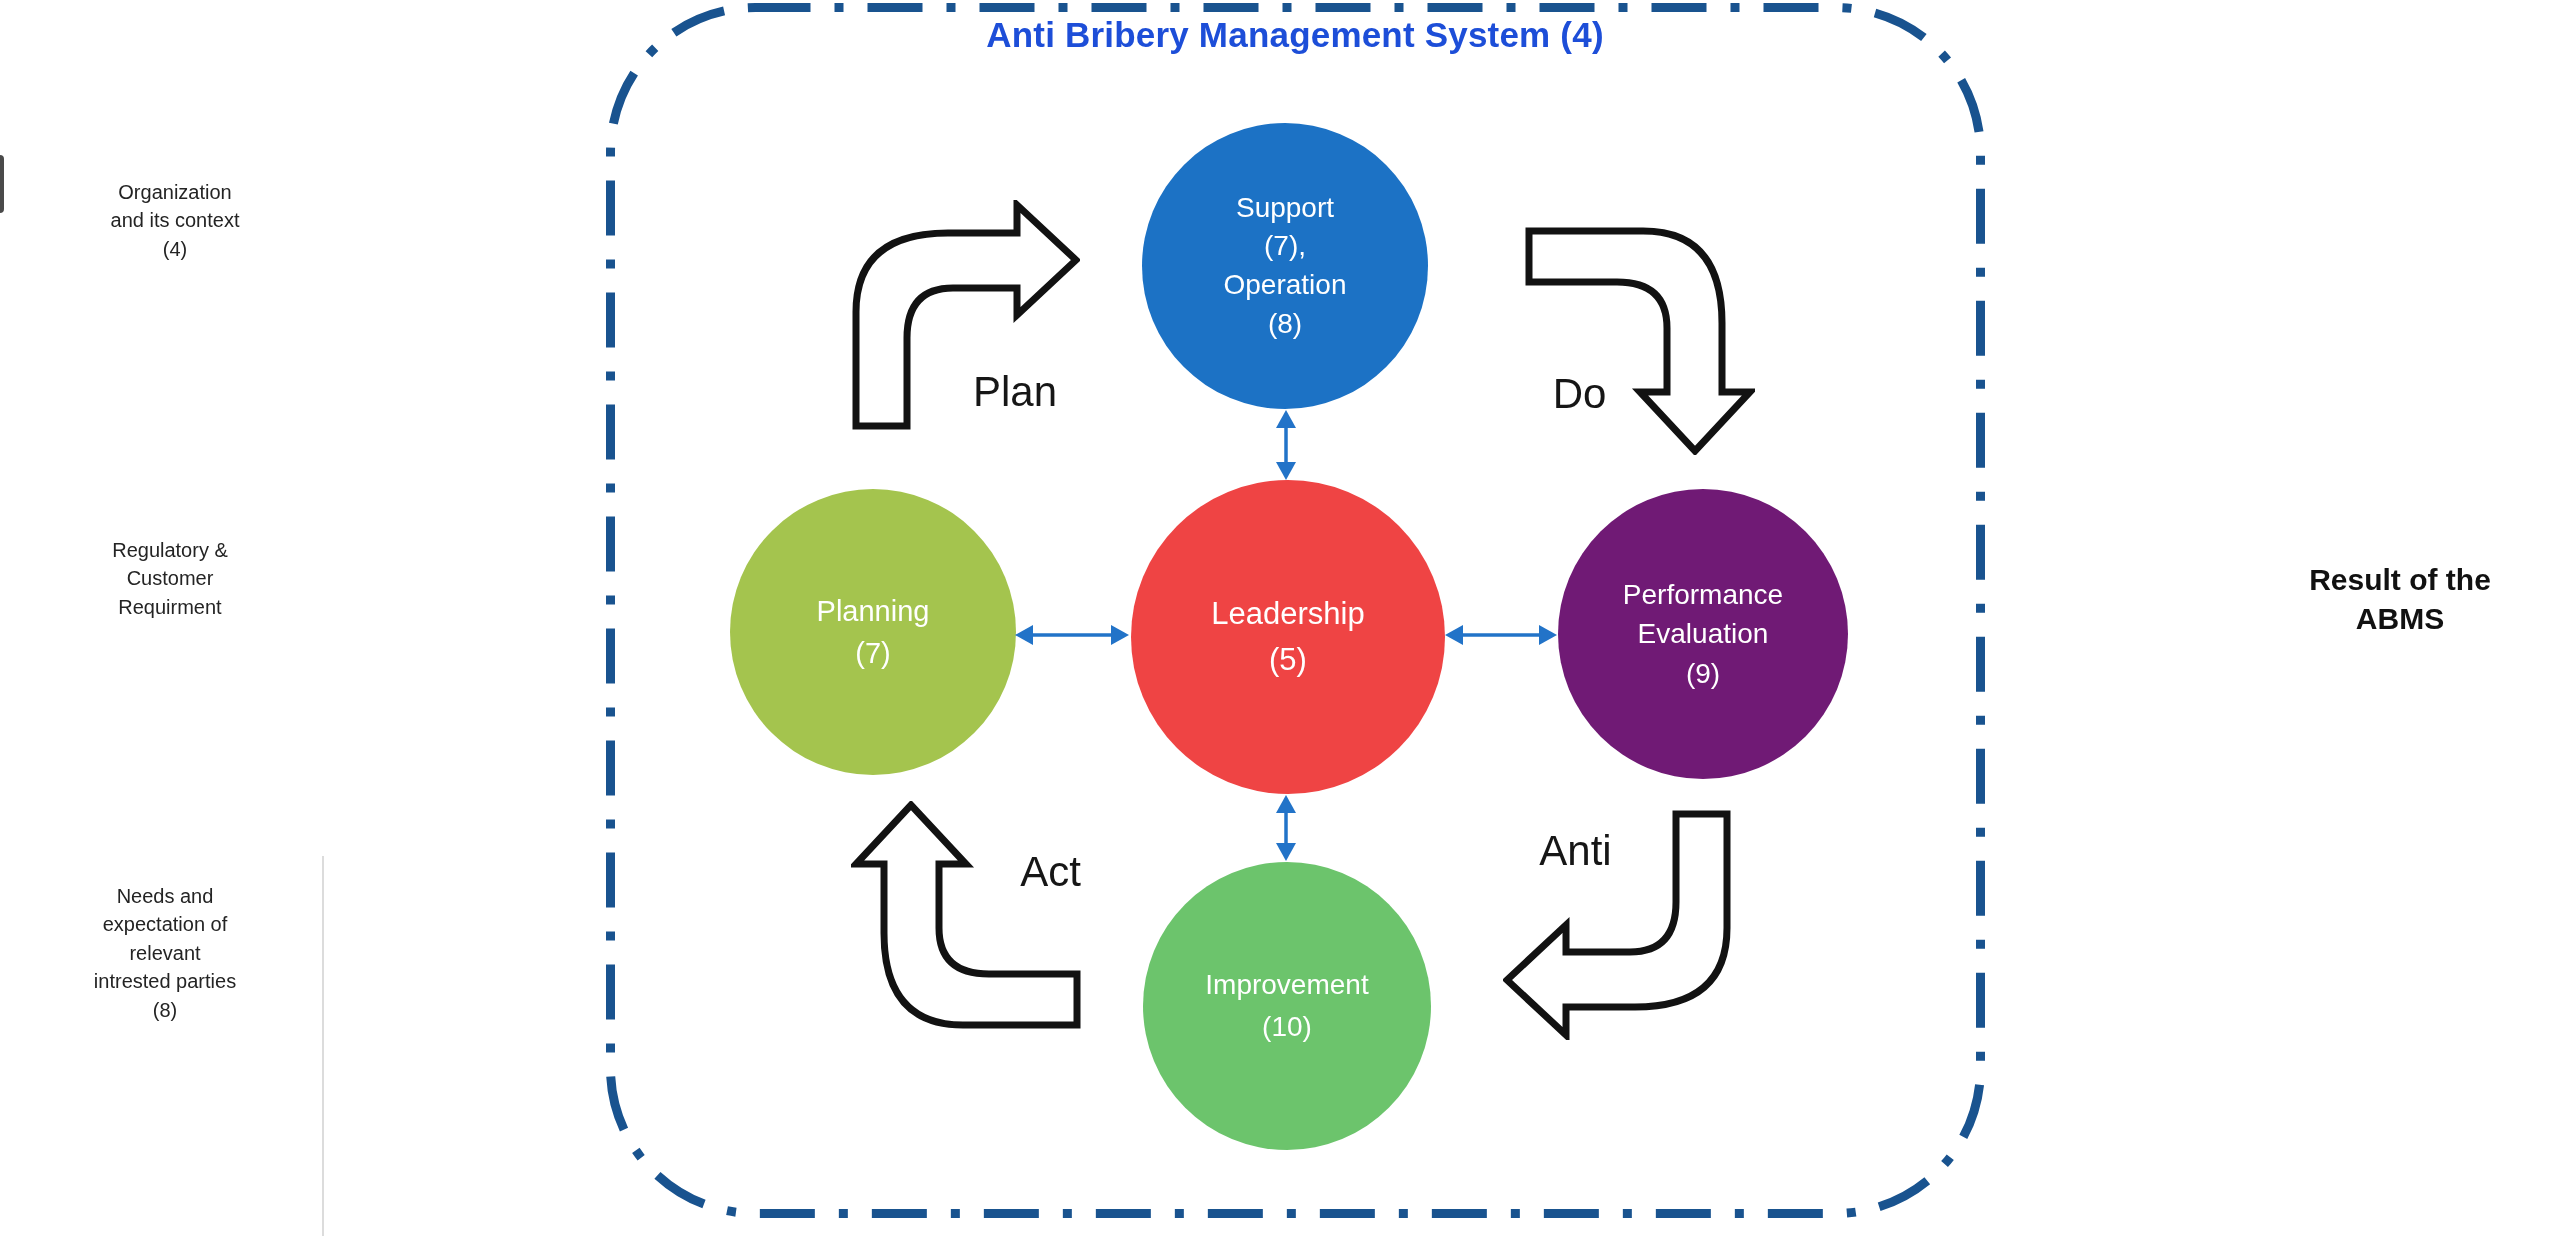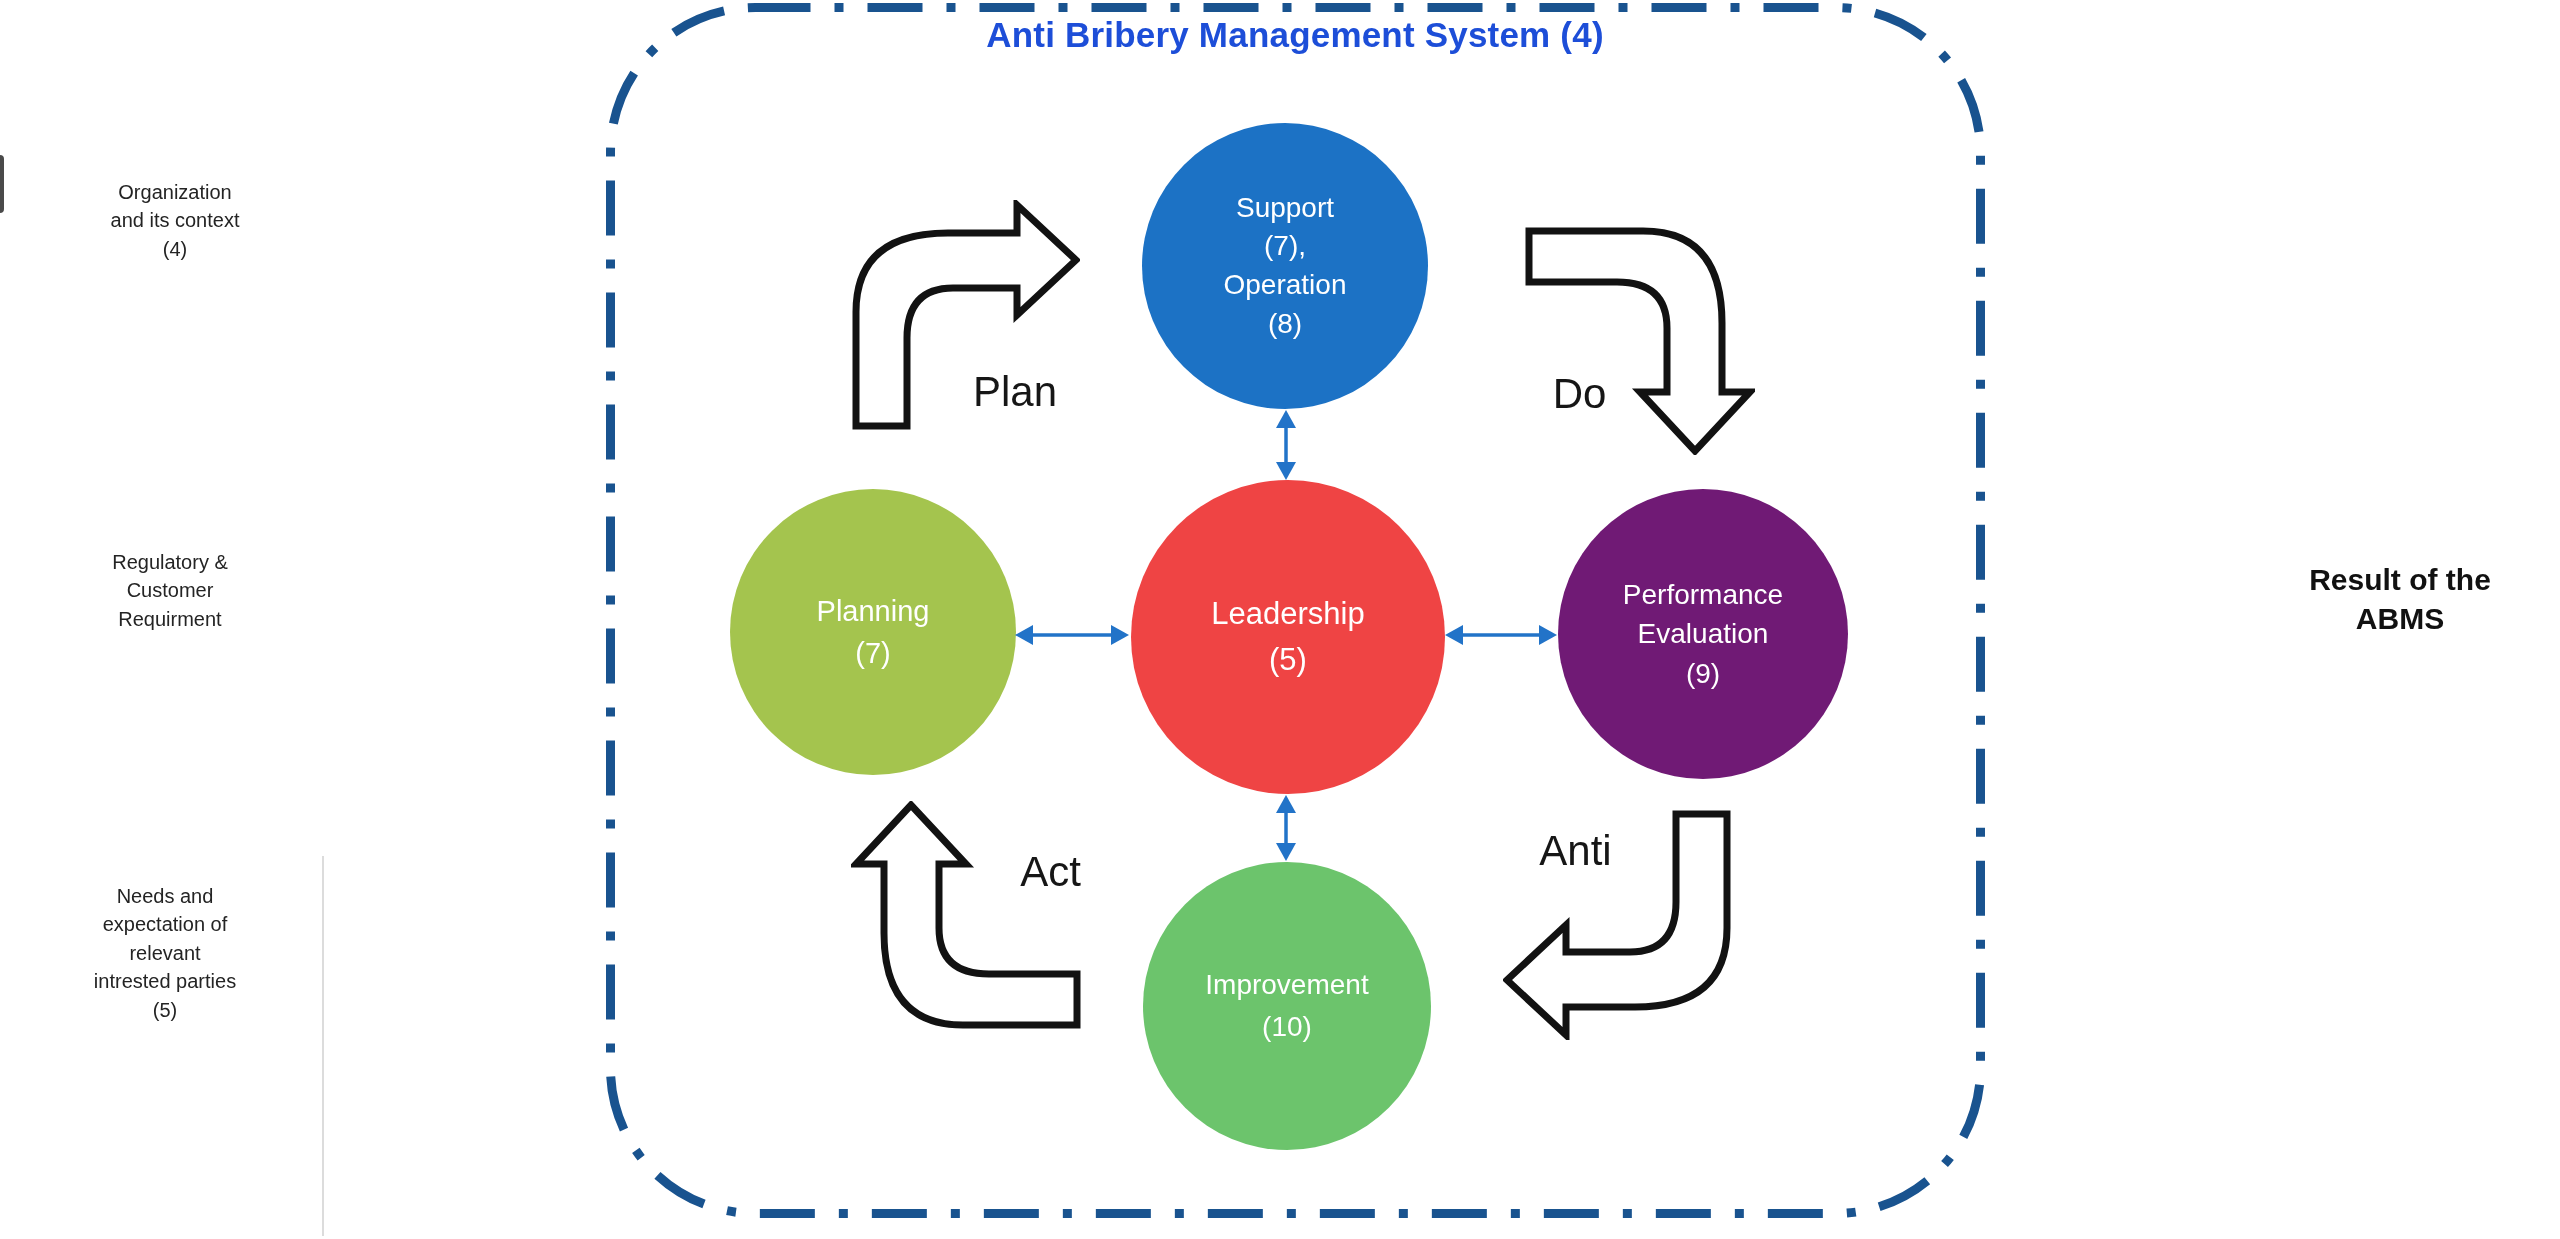--- a/index.html
+++ b/index.html
@@ -24,21 +24,21 @@
   #c-support{left:1142px;top:123px;width:286px;height:286px;font-size:28px;line-height:1.38;}
   #c-leadership{left:1131px;top:480px;width:314px;height:314px;font-size:31px;line-height:1.5;}
   #c-planning{left:730px;top:489px;width:286px;height:286px;font-size:29px;line-height:1.45;}
   #c-performance{left:1558px;top:489px;width:290px;height:290px;font-size:28px;line-height:1.4;}
   #c-improvement{left:1143px;top:862px;width:288px;height:288px;font-size:28px;line-height:1.5;}
   
   .side-label{
     text-align:center;color:#242424;font-size:20px;line-height:1.42;white-space:pre-line;
   }
   #label-org{left:25px;top:178px;width:300px;}
-  #label-reg{left:20px;top:548px;width:300px;}
+  #label-reg{left:20px;top:536px;width:300px;}
   #label-needs{left:5px;top:882px;width:320px;}
   #label-result{
     left:2275px;top:560px;width:250px;text-align:center;white-space:pre-line;
     font-weight:bold;font-size:30px;line-height:1.3;color:#111;
   }
   
   .cycle-label{font-size:42px;color:#161616;text-align:center;}
   #lab-plan{left:950px;top:368px;width:130px;}
   #lab-do{left:1532px;top:370px;width:95px;}
   #lab-check{left:1478px;top:827px;width:195px;}
@@ -70,21 +70,21 @@
 <div id="label-org" class="abs side-label">Organization
 and its context
 (4)</div>
 <div id="label-reg" class="abs side-label">Regulatory &amp;
 Customer
 Requirment</div>
 <div id="label-needs" class="abs side-label">Needs and
 expectation of
 relevant
 intrested parties
-(5)</div>
+(8)</div>
 
 <div id="label-result" class="abs">Result of the
 ABMS</div>
 
 <div id="c-support" class="abs circle" style="background: rgb(28, 114, 197);">Support
 (7),
 Operation
 (8)</div>
 <div id="c-leadership" class="abs circle" style="background: #ef4444;">Leadership
 (5)</div>

